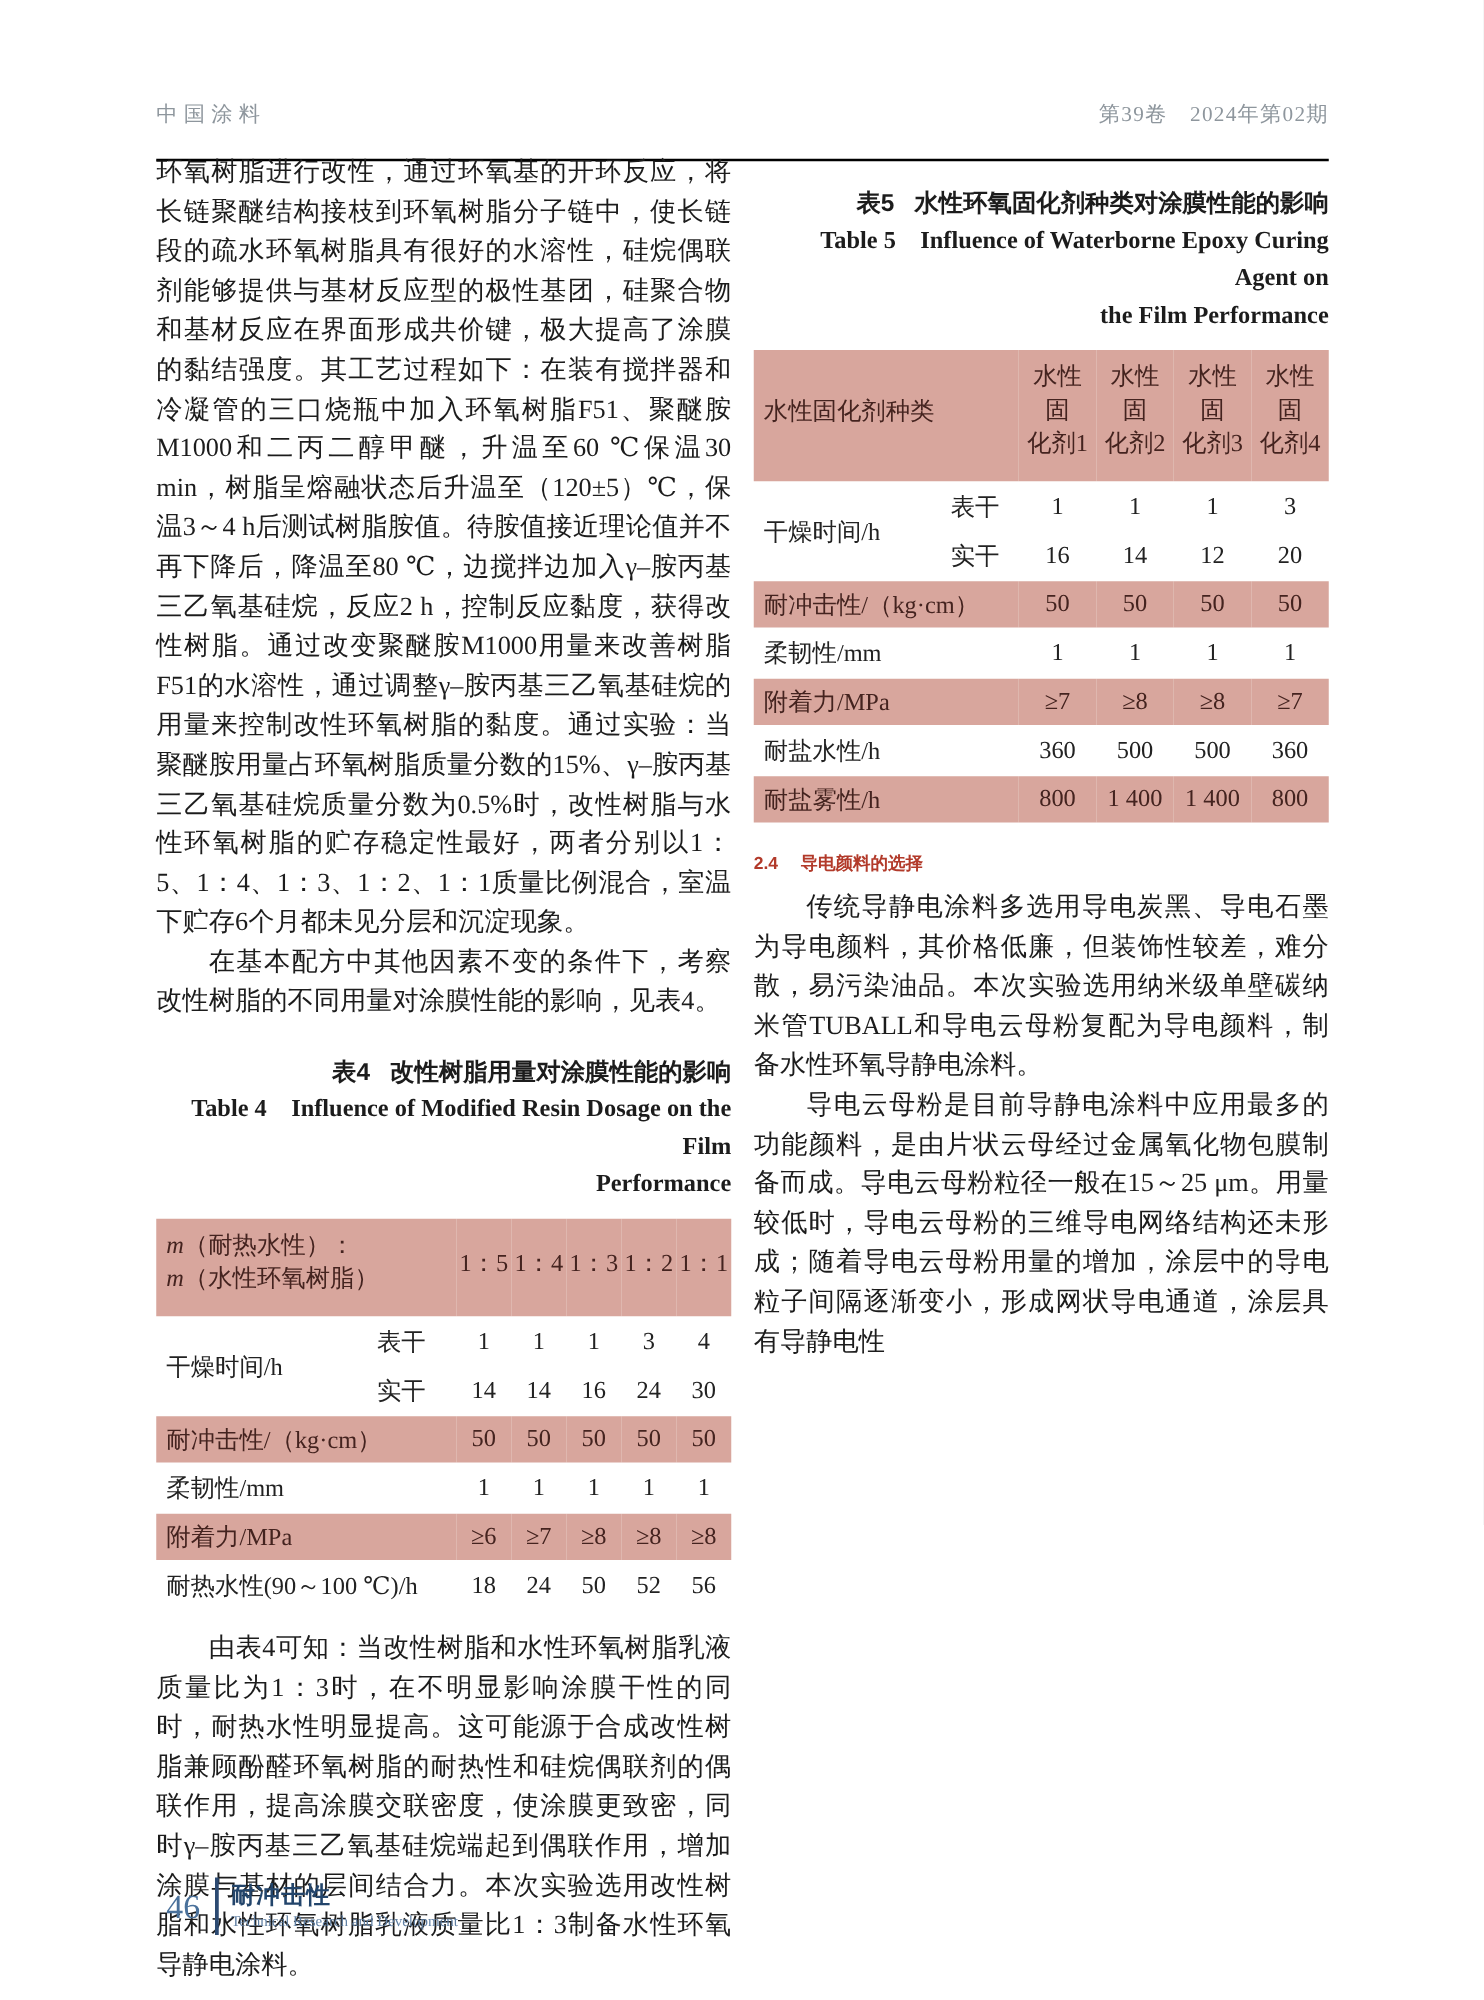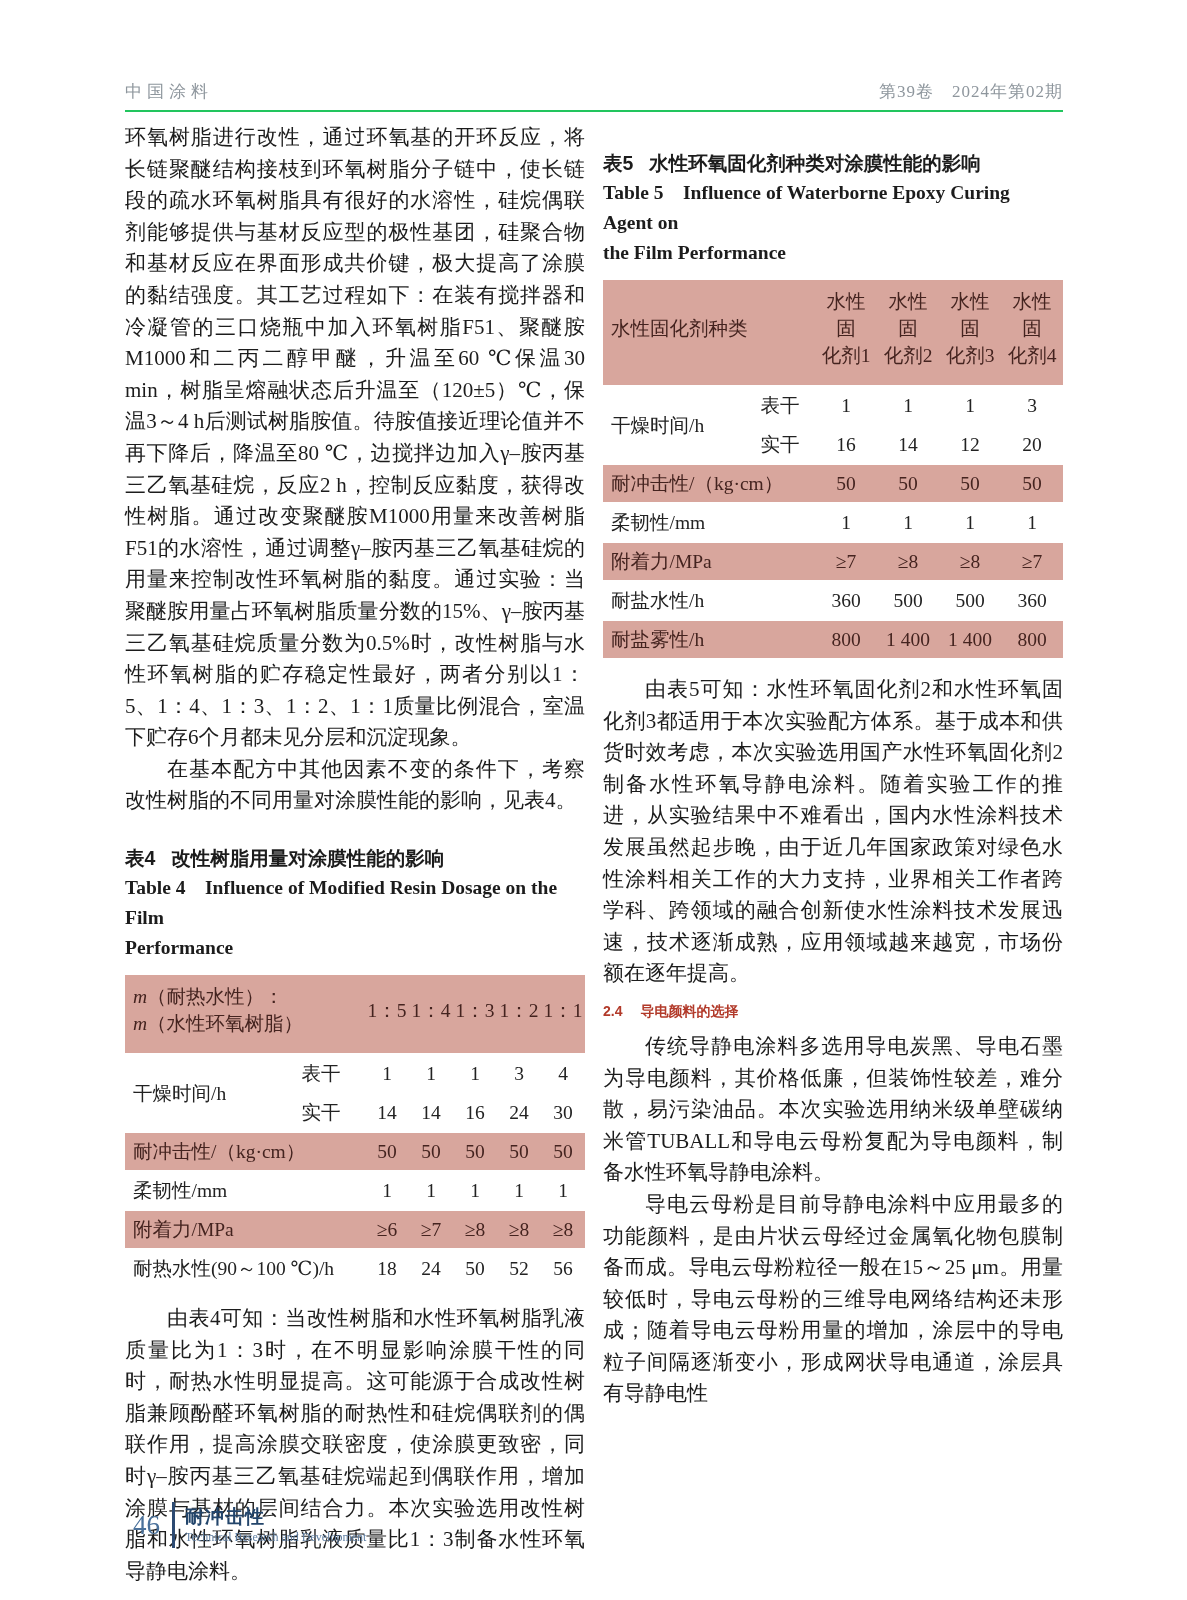--- a/index.html
+++ b/index.html
@@ -8,22 +8,22 @@
     width:1187px;height:1600px;
     background:#ffffff;
     font-family:"Liberation Serif","DejaVu Serif",serif;
     color:#1c1c1c;
     overflow:hidden;
   }
   
   .runhead{
     position:absolute;left:125px;top:80px;width:938px;
     display:flex;justify-content:space-between;align-items:flex-end;
-    border-bottom:2px solid #22c55e;
-    padding-bottom:7px;
+    border-bottom:2px solid #000000;
+    padding-bottom:24px;
     font-size:17px;color:#8e969d;
   }
   .runhead .jname{letter-spacing:5px;}
   .runhead .issue{letter-spacing:1px;}
   
   .columns{
     position:absolute;left:125px;top:122px;width:938px;
     display:flex;gap:18px;
   }
   .col{width:460px;}
@@ -36,21 +36,21 @@
   p.body.noindent{text-indent:0;}
   .sec{
     margin:5px 0 4px 0;
     font-size:14px;line-height:32px;
     font-weight:bold;color:#b23a2a;
     font-family:"Liberation Sans","DejaVu Sans",sans-serif;
   }
   .sec .sec-num{margin-right:18px;}
   .ital{font-style:italic;}
   
-  .tcap{margin-top:26px;margin-bottom:10px;text-align:left;}
+  .tcap{margin-top:26px;margin-bottom:10px;text-align:right;}
   .tcap .cap-zh{
     font-size:19.5px;font-weight:bold;line-height:30px;
     font-family:"Liberation Sans","DejaVu Sans",sans-serif;
   }
   .tcap .cap-zh .cap-no{margin-right:16px;}
   .tcap .cap-en{
     font-size:19.5px;font-weight:bold;line-height:30px;
     font-family:"Liberation Serif","DejaVu Serif",serif;
   }
   
@@ -274,21 +274,20 @@
         <tr class="shade">
           <th colspan="2" class="lbl">耐盐雾性/h</th>
           <td>800</td>
           <td>1 400</td>
           <td>1 400</td>
           <td>800</td>
         </tr>
       </tbody>
         </table>
 
-      <p class="body">由表5可知：水性环氧固化剂2和水性环氧固化剂3都适用于本次实验配方体系。基于成本和供货时效考虑，本次实验选用国产水性环氧固化剂2制备水性环氧导静电涂料。随着实验工作的推进，从实验结果中不难看出，国内水性涂料技术发展虽然起步晚，由于近几年国家政策对绿色水性涂料相关工作的大力支持，业界相关工作者跨学科、跨领域的融合创新使水性涂料技术发展迅速，技术逐渐成熟，应用领域越来越宽，市场份额在逐年提高。</p>
 
       <h3 class="sec"><span class="sec-num">2.4</span><span>导电颜料的选择</span></h3>
 
       <p class="body">传统导静电涂料多选用导电炭黑、导电石墨为导电颜料，其价格低廉，但装饰性较差，难分散，易污染油品。本次实验选用纳米级单壁碳纳米管TUBALL和导电云母粉复配为导电颜料，制备水性环氧导静电涂料。</p>
 
       <p class="body"><span>导电云母粉是目前导静电涂料中应用最多的功能颜料，是由片状云母经过金属氧化物包膜制备而成。导电云母粉粒径一般在15～25 μm。用量较低时，导电云母粉的三维导电网络结构还未形成；随着导电云母粉用量的增加，涂层中的导电粒子间隔逐渐变小，形成网状导电通道，涂层具有导静电性</span></p>
 
     </div>
   </div>
 

